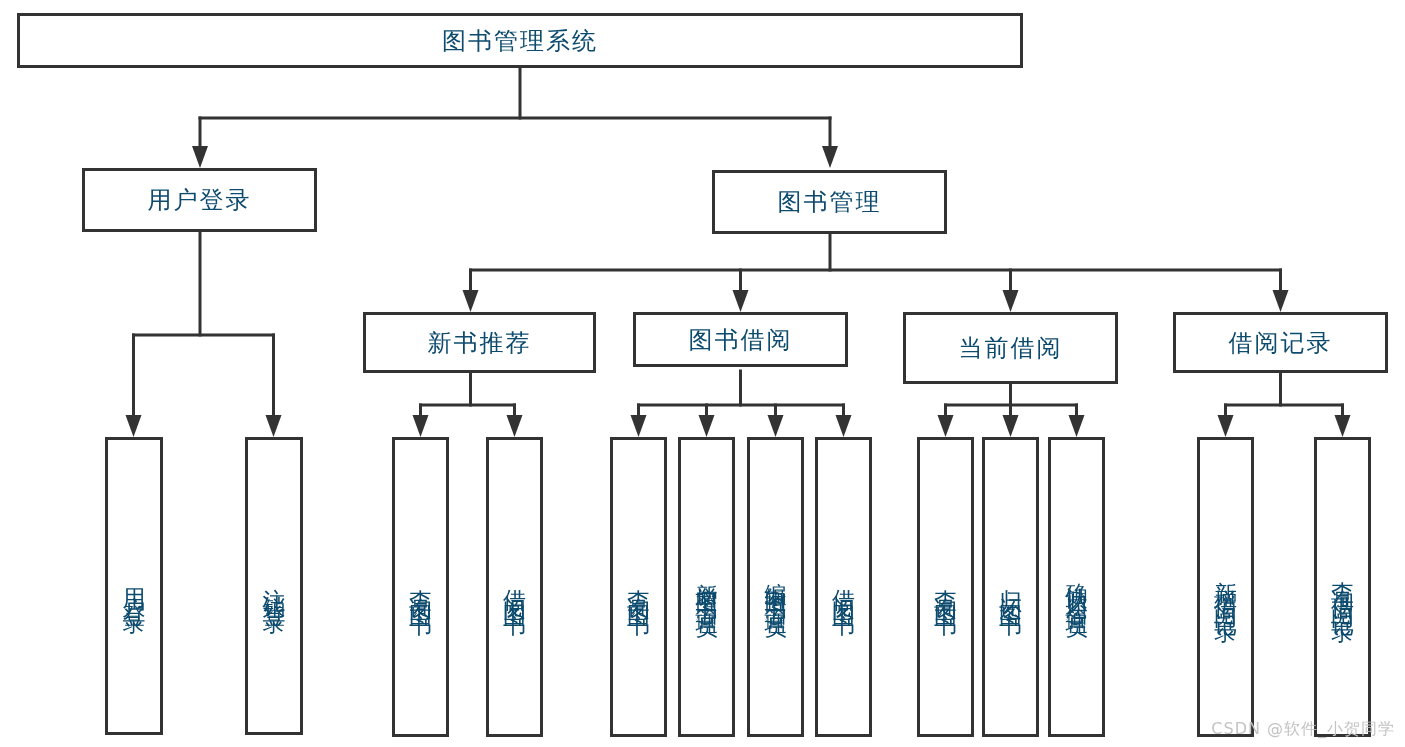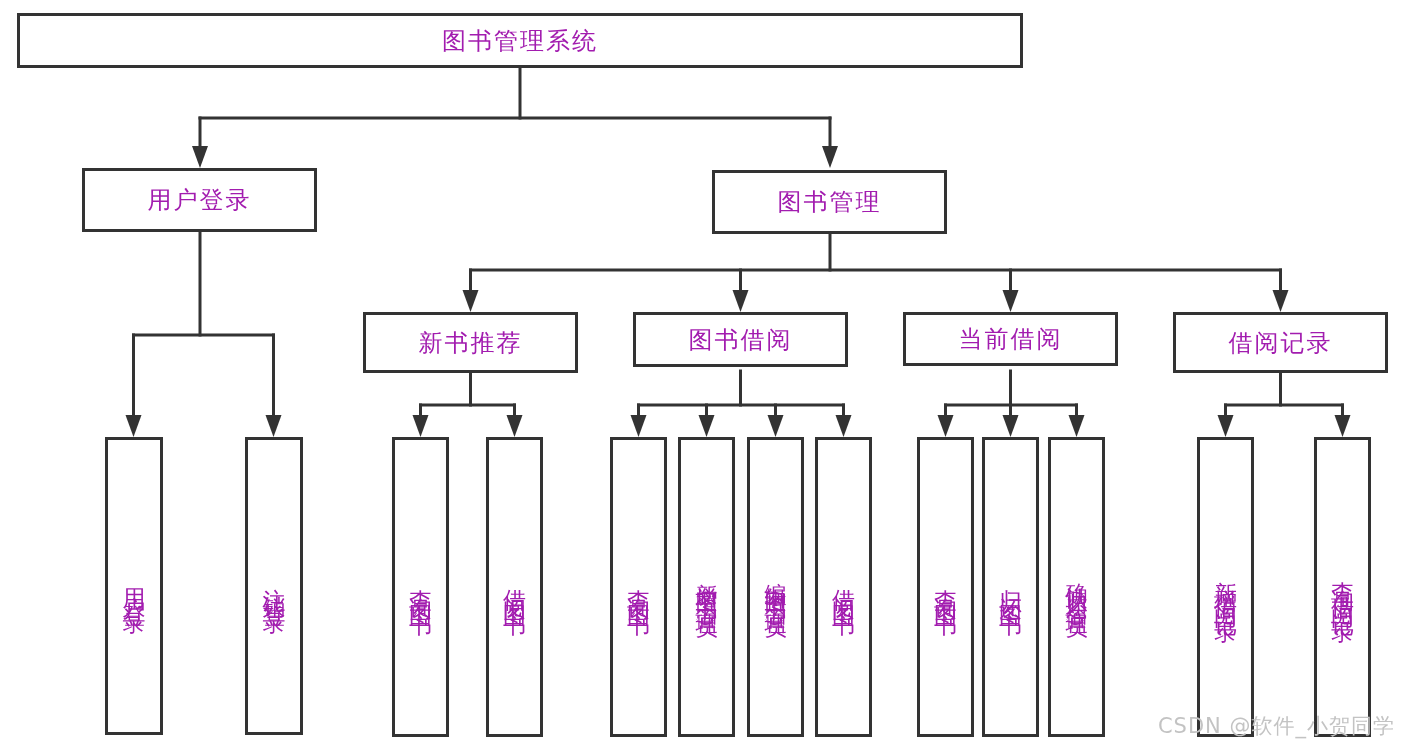--- a/index.html
+++ b/index.html
@@ -24,21 +24,21 @@
   }
   svg.connectors polygon { fill: #333333; stroke: none; }
   .node {
     position: absolute;
     background: #ffffff;
     border: 3px solid #333333;
     box-sizing: border-box;
     display: flex;
     align-items: center;
     justify-content: center;
-    color: #a21caf;
+    color: #0c4a6e;
   }
   .node.h span {
     font-size: 24px;
     letter-spacing: 2px;
     white-space: nowrap;
   }
   .node.v span {
     writing-mode: vertical-rl;
     font-size: 23px;
     letter-spacing: 8px;
@@ -46,21 +46,21 @@
     white-space: nowrap;
   }
   .node.v span.long {
     font-size: 22px;
     letter-spacing: 5px;
   }
   .watermark {
     position: absolute;
     right: 10px;
     bottom: 7px;
-    font-size: 21px;
+    font-size: 16px;
     letter-spacing: 1px;
     color: #c3c3c3;
     z-index: 5;
     white-space: nowrap;
   }
 </style>
 </head>
 <body>
 
 <div class="canvas">
@@ -145,27 +145,27 @@
     <span>图书管理系统</span>
   </div>
 
   <div class="node h" style="left:82px; top:168px; width:235px; height:64px;">
     <span>用户登录</span>
   </div>
   <div class="node h" style="left:712px; top:170px; width:235px; height:64px;">
     <span>图书管理</span>
   </div>
 
-  <div class="node h" style="left:363px; top:312px; width:215px; height:61px;">
+  <div class="node h" style="left:363px; top:312px; width:233px; height:61px;">
     <span>新书推荐</span>
   </div>
   <div class="node h" style="left:633px; top:312px; width:215px; height:55px;">
     <span>图书借阅</span>
   </div>
-  <div class="node h" style="left:903px; top:312px; width:215px; height:54px;">
+  <div class="node h" style="left:903px; top:312px; width:215px; height:72px;">
     <span>当前借阅</span>
   </div>
   <div class="node h" style="left:1173px; top:312px; width:215px; height:61px;">
     <span>借阅记录</span>
   </div>
 
   <div class="node v" style="left:105px; top:437px; width:58px; height:298px;">
     <span>用户登录</span>
   </div>
   <div class="node v" style="left:245px; top:437px; width:58px; height:298px;">

